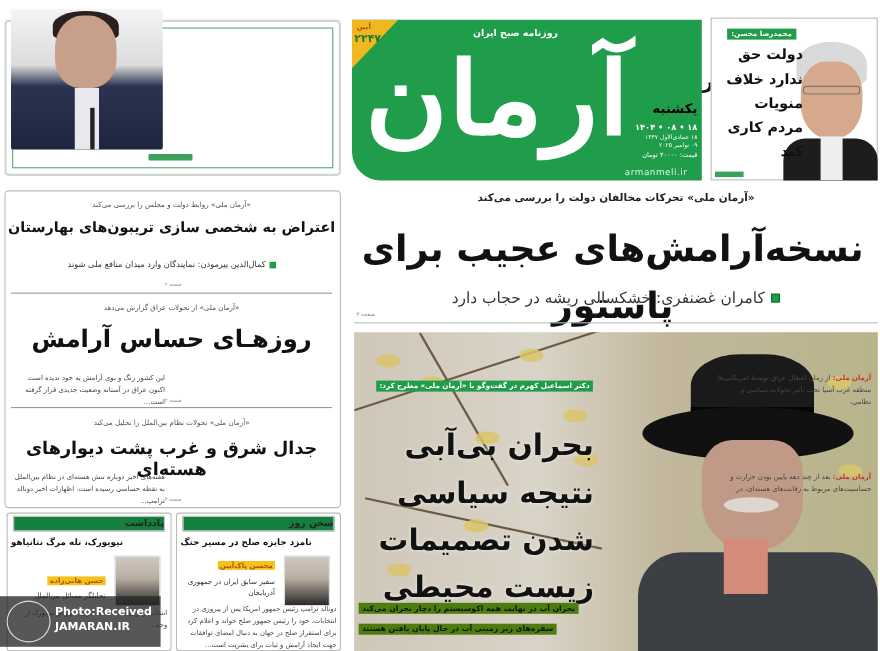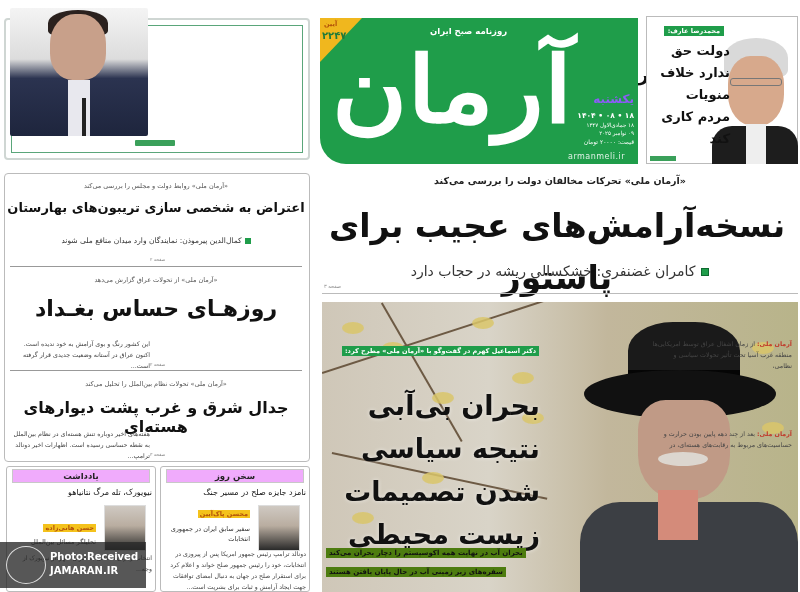--- a/index.html
+++ b/index.html
@@ -21,21 +21,21 @@
 #tl-body{right:14px;top:100px;width:150px;font-size:6.5px;line-height:10px;color:#555;text-align:right}
 .lead{color:#c0392b;font-weight:bold}
 
 
 #masthead{left:320px;top:18px;width:318px;height:146px;background:#1f9d4a;border-radius:0 0 0 26px}
 #issue-badge{left:320px;top:18px;width:42px;height:44px;background:#f0b71e;clip-path:polygon(0 0,100% 0,0 100%)}
 #issue-label{left:324px;top:20px;font-size:6.5px;color:#b45309;font-weight:bold;direction:rtl}
 #issue-number{left:322px;top:30px;font-size:10px;color:#1f7a3a;font-weight:bold}
 #mast-tagline{left:430px;top:26px;font-size:8.5px;color:#fff;font-weight:bold}
 #mast-logo{left:332px;top:20px;width:240px;height:140px;font-family:"DejaVu Serif",serif;font-size:92px;line-height:140px;color:#fff;font-weight:bold;text-align:center;letter-spacing:-4px;transform:scaleX(1.12)}
-#mast-day{right:166px;top:92px;font-size:12px;color:#8b5cf6;font-weight:bold}
+#mast-day{right:166px;top:92px;font-size:12px;color:#000000;font-weight:bold}
 #mast-date1{right:166px;top:111px;font-size:7.5px;color:#fff;font-weight:bold}
 #mast-date2{right:166px;top:122px;font-size:5.5px;color:#fff}
 #mast-date3{right:166px;top:130px;font-size:5.5px;color:#fff}
 #mast-price{right:166px;top:138px;font-size:6px;color:#fff}
 #mast-url{left:568px;top:152px;font-size:8px;color:#e0f2e6;letter-spacing:.5px;direction:ltr}
 
 
 #top-right{left:646px;top:16px;width:152px;height:148px;border:1.5px solid #bbb;background:#fff}
 #tr-photo{left:712px;top:38px;width:86px;height:126px;overflow:hidden}
 #tr-photo .hair{position:absolute;left:12px;top:0px;width:64px;height:40px;border-radius:50% 50% 20% 20%;background:#d9d9d9}
@@ -77,22 +77,22 @@
 .kicker-sm{font-size:6.5px;color:#555;text-align:center;width:300px;left:6px}
 .h-left{font-size:13px;font-weight:bold;text-align:center;width:300px;left:6px;color:#111}
 .sub-left{font-size:7.5px;color:#333;text-align:center;width:300px;left:6px}
 .sub-left .bullet{display:inline-block;width:6px;height:6px;background:#1f9d4a;margin-left:3px;vertical-align:middle}
 .rule{height:1px;background:#999;left:10px;width:292px}
 .pg{font-size:4.5px;color:#888}
 .col-text{font-size:6.3px;line-height:11px;color:#444;text-align:right;width:140px}
 
 
 .op-box{top:466px;width:150px;height:126px;border:1.5px solid #bbb;border-radius:3px;background:#fff}
-.op-head{top:469px;height:14px;background:#f0abfc;border:1px solid #c8c8c8;font-size:8.5px;font-weight:bold;text-align:center;line-height:13px;color:#222}
-.op-title{font-size:8px;font-weight:normal;text-align:right}
+.op-head{top:469px;height:14px;background:#15803d;border:1px solid #c8c8c8;font-size:8.5px;font-weight:bold;text-align:right;line-height:13px;color:#222}
+.op-title{font-size:8px;font-weight:bold;text-align:left}
 .op-photo{width:42px;height:46px;background:linear-gradient(180deg,#cfc9c2 0%,#b9ada0 45%,#2a2a2a 100%);border:1px solid #ddd}
 .op-name{background:#f4c21c;font-size:6.5px;font-weight:bold;padding:0 2px;color:#b45309}
 .op-role{font-size:6.5px;color:#333;text-align:right}
 .op-body{font-size:6.2px;line-height:11px;color:#444;text-align:right}
 
 
 #watermark{left:0;top:542px;width:146px;height:46px;background:rgba(40,40,40,.78)}
 #wm-logo{left:6px;top:546px;width:40px;height:38px;border-radius:50%;border:1.5px solid #ddd}
 #wm-text{left:50px;top:550px;font-size:10px;color:#fff;font-weight:bold;direction:ltr;line-height:14px;text-align:left}
 </style>
@@ -127,21 +127,21 @@
 <div id="mast-url" class="abs">armanmeli.ir</div>
 
 <div id="top-right" class="abs"></div>
 <div id="tr-photo" class="abs">
   <div class="hair"></div>
     <div class="face"></div>
     <div class="glasses"></div>
     <div class="suit"></div>
     <div class="collar"></div>
 </div>
-<div id="tr-kicker" class="abs">محمدرضا عارف:</div>
+<div id="tr-kicker" class="abs">محمدرضا محسن:</div>
 <div id="tr-title" class="abs">دولت حق ندارد خلاف منویات مردم کاری کند</div>
 <div id="tr-credit" class="abs"></div>
 
 <div id="main-kicker" class="abs">«آرمان ملی» تحرکات مخالفان دولت را بررسی می‌کند</div>
 <div id="main-title" class="abs">نسخه‌آرامش‌های عجیب برای پاستور</div>
 <div id="main-sub" class="abs"><span class="bullet"></span><span>کامران غضنفری: خشکسالی ریشه در حجاب دارد</span></div>
 <div id="main-page" class="abs">صفحه ۳</div>
 <div id="main-rule" class="abs"></div>
 
 <div id="feature" class="abs">
@@ -173,21 +173,21 @@
 
 <div id="left-stories" class="abs"></div>
 
 <div class="abs kicker-sm" style="top:182px">«آرمان ملی» روابط دولت و مجلس را بررسی می‌کند</div>
 <div class="abs h-left" style="top:200px">اعتراض به شخصی سازی تریبون‌های بهارستان</div>
 <div class="abs sub-left" style="top:236px"><span class="bullet"></span><span>کمال‌الدین پیرموذن: نمایندگان وارد میدان منافع ملی شوند</span></div>
 <div class="abs pg" style="left:150px;top:257px">صفحه ۲</div>
 <div class="abs rule" style="top:266px"></div>
 
 <div class="abs kicker-sm" style="top:276px">«آرمان ملی» از تحولات عراق گزارش می‌دهد</div>
-<div class="abs h-left" style="top:296px;font-size:22px">روزهـای حساس بغـداد</div>
+<div class="abs h-left" style="top:296px;font-size:22px">روزهـای حساس آرامش</div>
 <div class="abs col-text" style="right:8px;top:338px"><span class="lead">آرمان ملی:</span> <span>از زمان اشغال عراق توسط امریکایی‌ها منطقه غرب آسیا تحت تأثیر تحولات سیاسی و نظامی،</span></div>
 <div class="abs col-text" style="left:10px;top:338px">این کشور رنگ و بوی آرامش به خود ندیده است. اکنون عراق در آستانه وضعیت جدیدی قرار گرفته است...</div>
 <div class="abs pg" style="left:150px;top:362px">صفحه ۲</div>
 <div class="abs rule" style="top:370px"></div>
 
 <div class="abs kicker-sm" style="top:380px">«آرمان ملی» تحولات نظام بین‌الملل را تحلیل می‌کند</div>
 <div class="abs h-left" style="top:398px;font-size:16px">جدال شرق و غرب پشت دیوارهای هسته‌ای</div>
 <div class="abs col-text" style="right:8px;top:428px"><span class="lead">آرمان ملی:</span> <span>بعد از چند دهه پایین بودن حرارت و حساسیت‌های مربوط به رقابت‌های هسته‌ای، در</span></div>
 <div class="abs col-text" style="left:10px;top:428px">هفته‌های اخیر دوباره تنش هسته‌ای در نظام بین‌الملل به نقطه حساسی رسیده است. اظهارات اخیر دونالد ترامپ...</div>
 <div class="abs pg" style="left:150px;top:452px">صفحه ۳</div>
@@ -198,21 +198,21 @@
 <div class="abs op-photo" style="left:104px;top:505px"></div>
 <div class="abs op-name" style="right:704px;top:524px">حسن هانی‌زاده</div>
 <div class="abs op-role" style="right:704px;top:538px">تحلیلگر مسائل بین‌الملل</div>
 <div class="abs op-body" style="left:10px;top:552px;width:142px">انتخاب زهران ممدانی به عنوان شهردار نیویورک از وجه...</div>
 
 <div class="abs op-box" style="left:160px"></div>
 <div class="abs op-head" style="left:166px;width:138px">سخن روز</div>
 <div class="abs op-title" style="left:164px;top:488px;width:142px">نامزد جایزه صلح در مسیر جنگ</div>
 <div class="abs op-photo" style="left:258px;top:505px"></div>
 <div class="abs op-name" style="right:550px;top:510px">محسن پاک‌آیین</div>
-<div class="abs op-role" style="right:550px;top:524px;width:90px;line-height:10px">سفیر سابق ایران در جمهوری انتخابات</div>
+<div class="abs op-role" style="right:550px;top:524px;width:90px;line-height:10px">سفیر سابق ایران در جمهوری آذربایجان</div>
 <div class="abs op-body" style="left:164px;top:548px;width:142px;height:44px;overflow:hidden">دونالد ترامپ رئیس جمهور امریکا پس از پیروزی در انتخابات، خود را رئیس جمهور صلح خواند و اعلام کرد برای استقرار صلح در جهان به دنبال امضای توافقات جهت ایجاد آرامش و ثبات برای بشریت است...</div>
 
 <div id="watermark" class="abs"></div>
 <div id="wm-logo" class="abs"></div>
 <div id="wm-text" class="abs">
   <div>Photo:Received</div>
   <div>JAMARAN.IR</div>
 </div>
 
 </body></html>

